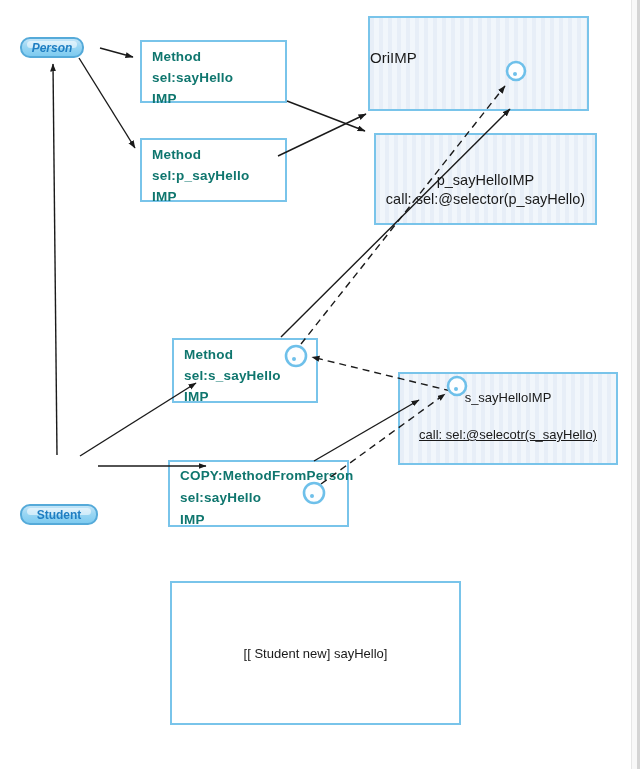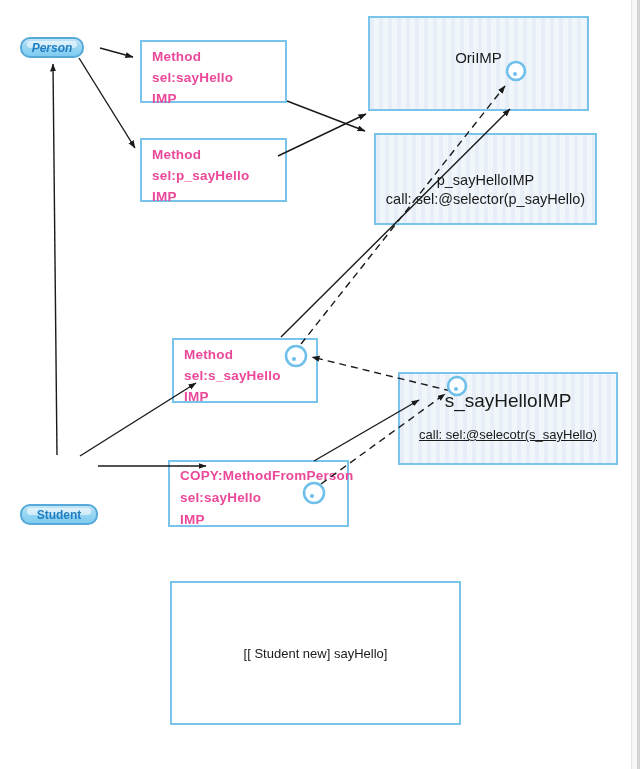--- a/index.html
+++ b/index.html
@@ -5,46 +5,46 @@
   html,body{margin:0;padding:0;background:#ffffff;}
   .canvas{
     position:relative;width:640px;height:769px;background:#ffffff;
     font-family:"Liberation Sans", sans-serif;overflow:hidden;
   }
   
   .node{position:absolute;box-sizing:border-box;border:2px solid #79c4ea;background:#ffffff;}
   .striped{
     background:repeating-linear-gradient(90deg,#e7eef7 0px,#e7eef7 4px,#f1f6fb 4px,#f1f6fb 9px);
   }
-  .blue-lines{color:#ec4899;font-size:13.5px;line-height:21px;padding:4px 0 0 10px;font-weight:bold;letter-spacing:.2px;}
+  .blue-lines{color:#0f766e;font-size:13.5px;line-height:21px;padding:4px 0 0 10px;font-weight:bold;letter-spacing:.2px;}
   .black-text{color:#1a1a1a;}
   .capsule{
     position:absolute;box-sizing:border-box;border:2px solid #55aad9;border-radius:10px;
     background:linear-gradient(180deg,#c3e5f8 0%,#9ad6f3 45%,#7ecbf0 100%);
     display:flex;align-items:center;justify-content:center;
     color:#1f7ec2;font-size:12px;font-weight:bold;
   }
   .capsule .gloss{
     position:absolute;top:2px;left:5px;right:5px;height:7px;border-radius:4px;
     background:rgba(255,255,255,.55);pointer-events:none;
   }
   .capsule .cap-label{position:relative;z-index:1;}
   
   #person{left:20px;top:37px;width:64px;height:21px;font-style:italic;}
   #student{left:20px;top:456px;width:78px;height:21px;margin-top:48px;}
   #m-sayhello{left:140px;top:40px;width:147px;height:63px;}
   #m-p-sayhello{left:140px;top:138px;width:147px;height:64px;}
   #m-s-sayhello{left:172px;top:338px;width:146px;height:65px;}
   #copy-method{left:168px;top:460px;width:181px;height:67px;}
   #ori-imp{left:368px;top:16px;width:221px;height:95px;}
-  #ori-imp .t{padding-top:31px;text-align:center;font-size:15px;}
+  #ori-imp .t{padding-top:31px;font-size:15px;}
   #p-imp{left:374px;top:133px;width:223px;height:92px;text-align:center;}
   #p-imp .t{padding-top:36px;font-size:14.5px;line-height:19px;}
   #s-imp{left:398px;top:372px;width:220px;height:93px;text-align:center;}
-  #s-imp .t1{position:absolute;left:0;right:0;top:16px;font-size:19px;}
+  #s-imp .t1{position:absolute;left:0;right:0;top:16px;font-size:13px;}
   #s-imp .t2{position:absolute;left:0;right:0;top:53px;font-size:13px;text-decoration:underline;}
   #result-box{left:170px;top:581px;width:291px;height:144px;display:flex;align-items:center;justify-content:center;font-size:13px;}
   
   svg.overlay{position:absolute;left:0;top:0;pointer-events:none;z-index:5;}
   line.solid{stroke:#1a1a1a;stroke-width:1.4;}
   line.dashed{stroke:#1a1a1a;stroke-width:1.4;stroke-dasharray:7 5;}
   
   .right-edge{position:absolute;top:0;right:0;width:9px;height:769px;
     background:#f8f8f8;border-left:1px solid #e6e6e6;border-right:3px solid #d4d4d4;box-sizing:border-box;}
 </style>

